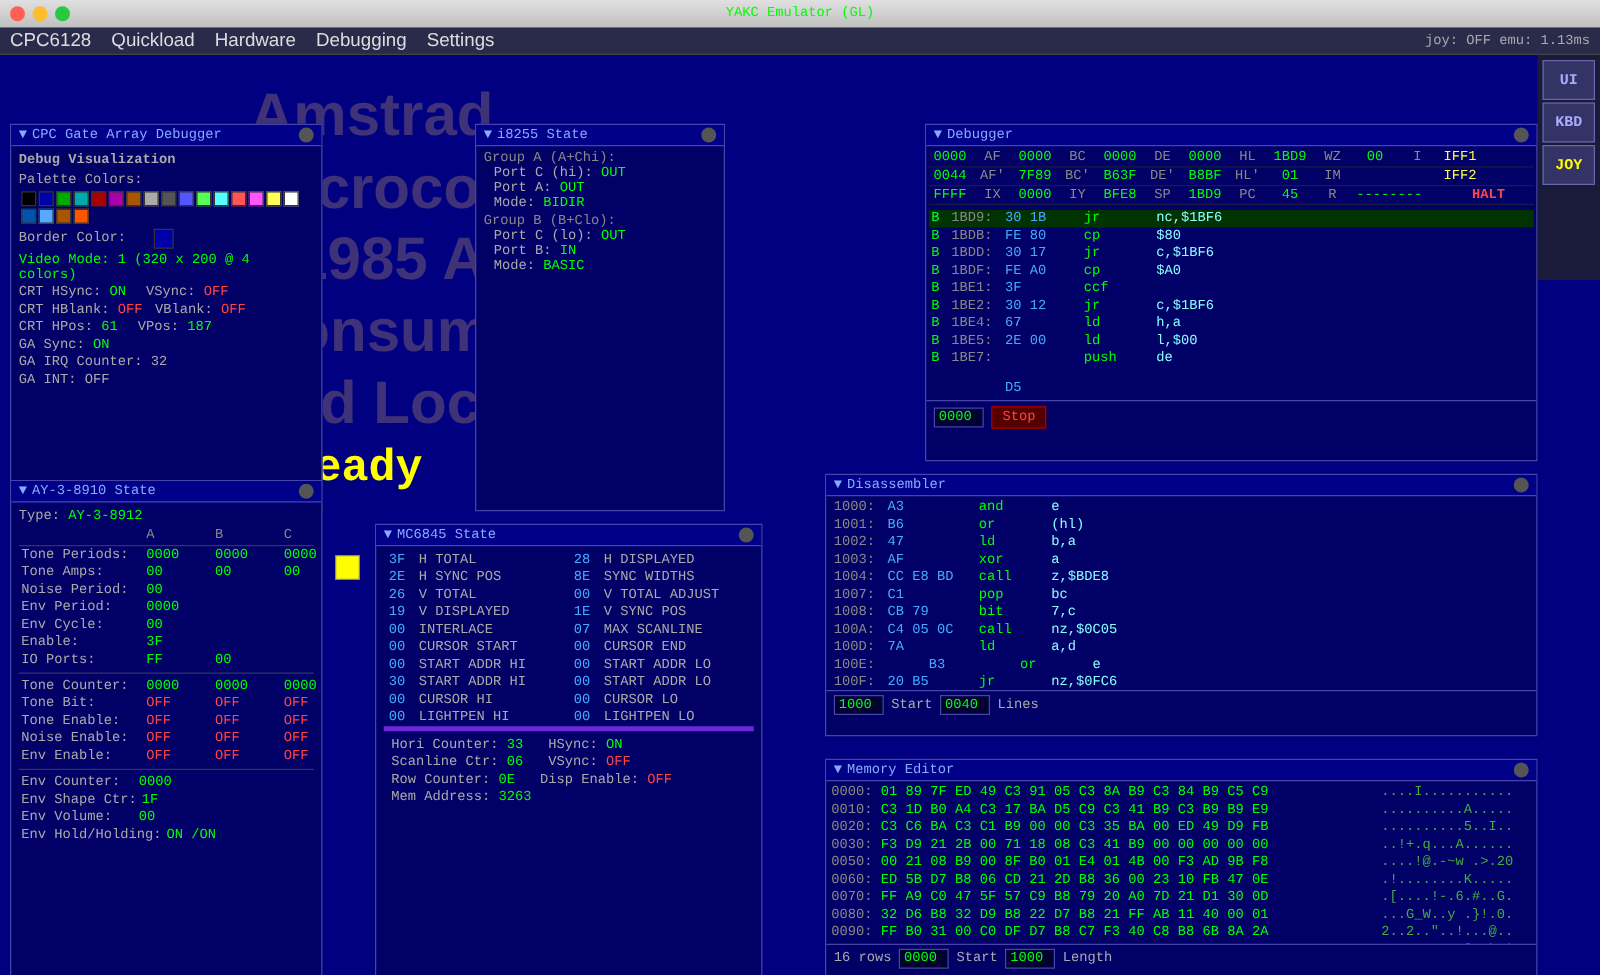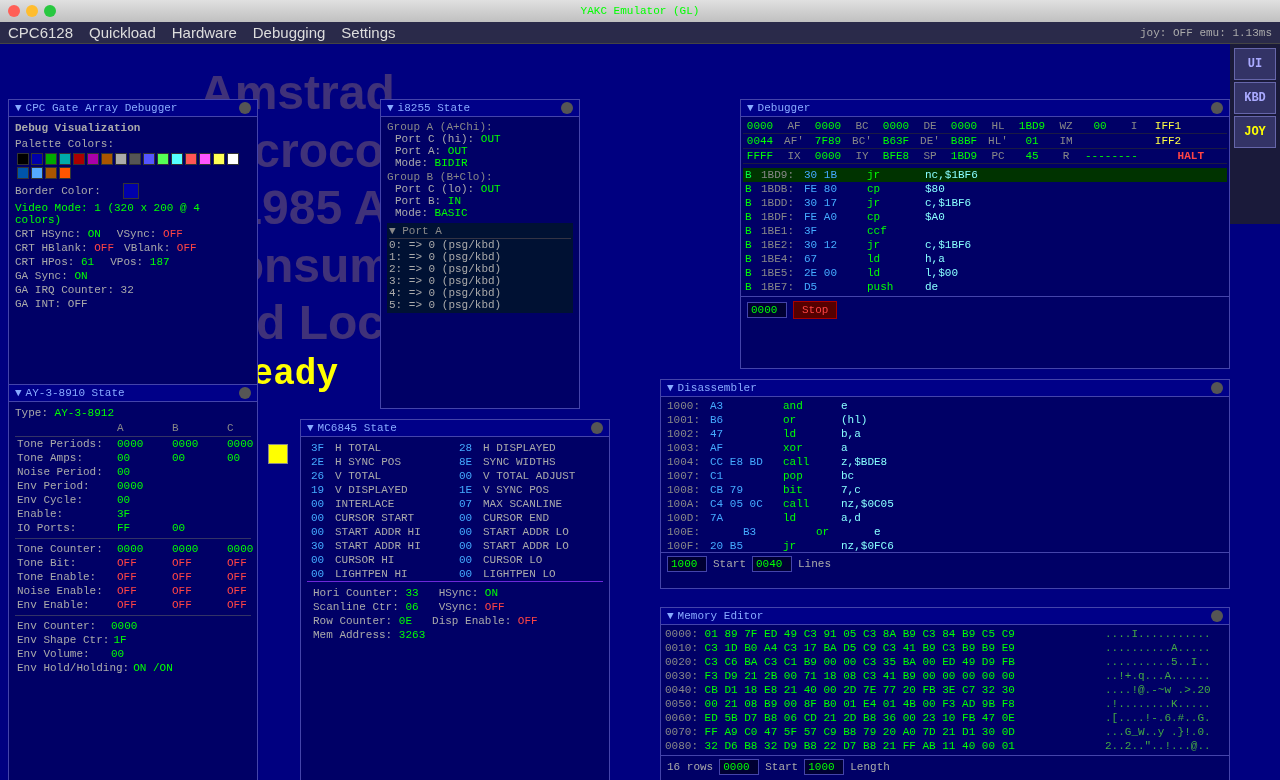--- a/index.html
+++ b/index.html
@@ -301,21 +301,21 @@
     .crtc-item {
       display: flex;
       gap: 4px;
       align-items: center;
       padding: 1px 4px;
     }
     .crtc-val { color: #44aaff; font-family: 'Courier New', monospace; min-width: 20px; }
     .crtc-key { color: #aaaaaa; }
     .crtc-bottom {
       padding: 4px 6px;
-      border-top: 1px solid #6d28d9;
+      border-top: 4px solid #6d28d9;
     }
     .crtc-stat-row {
       display: flex;
       gap: 20px;
       padding: 1px 0;
     }
     .crtc-stat-key { color: #aaaaaa; }
     .crtc-stat-val { color: #00ff00; }
 
     
@@ -478,29 +478,20 @@
     </div>
     <div class="panel-content" style="font-size:11px;">
       <div style="color:#888888;">Group A (A+Chi):</div>
       <div style="padding-left:8px;color:#aaaaaa;">Port C (hi): <span style="color:#00ff00;">OUT</span></div>
       <div style="padding-left:8px;color:#aaaaaa;">Port A:       <span style="color:#00ff00;">OUT</span></div>
       <div style="padding-left:8px;color:#aaaaaa;">Mode:      <span style="color:#00ff00;">BIDIR</span></div>
       <div style="color:#888888;margin-top:2px;">Group B (B+Clo):</div>
       <div style="padding-left:8px;color:#aaaaaa;">Port C (lo): <span style="color:#00ff00;">OUT</span></div>
       <div style="padding-left:8px;color:#aaaaaa;">Port B:        <span style="color:#00ff00;">IN</span></div>
       <div style="padding-left:8px;color:#aaaaaa;">Mode:       <span style="color:#00ff00;">BASIC</span></div>
-      <div style="background:#001133;margin-top:4px;padding:2px;">
-        <div style="color:#888888;border-bottom:1px solid #334;padding-bottom:1px;">▼ Port A</div>
-        <div style="color:#aaaaaa;">0:  =&gt; 0 (psg/kbd)</div>
-        <div style="color:#aaaaaa;">1:  =&gt; 0 (psg/kbd)</div>
-        <div style="color:#aaaaaa;">2:  =&gt; 0 (psg/kbd)</div>
-        <div style="color:#aaaaaa;">3:  =&gt; 0 (psg/kbd)</div>
-        <div style="color:#aaaaaa;">4:  =&gt; 0 (psg/kbd)</div>
-        <div style="color:#aaaaaa;">5:  =&gt; 0 (psg/kbd)</div>
-      </div>
     </div>
   </div>
 
   <div class="panel" id="debugger-panel">
     <div class="panel-header">
       <span><span class="triangle">▼</span><span>Debugger</span></span>
       <div class="panel-close"></div>
     </div>
     <div class="panel-content reg-table">
 
@@ -603,21 +594,21 @@
         <div class="disasm-row">
           <span class="reg-val" style="min-width:8px;">B</span>
           <span class="disasm-addr">1BE5:</span>
           <span class="disasm-bytes" style="color:#44aaff;">2E 00</span>
           <span class="disasm-instr" style="min-width:50px;">ld</span>
           <span class="disasm-arg">l,$00</span>
         </div>
         <div class="disasm-row">
           <span class="reg-val" style="min-width:8px;">B</span>
           <span class="disasm-addr">1BE7:</span>
-          <span class="disasm-bytes" style="color:#44aaff;">D5</span>
+          <span class="disasm-bytes" style="color:#44aaff;margin-top:24px;">D5</span>
           <span class="disasm-instr" style="min-width:50px;">push</span>
           <span class="disasm-arg">de</span>
         </div>
       </div>
     </div>
     <div class="debugger-controls">
       <input class="addr-input" type="text" value="0000" style="">
       <button class="stop-btn">Stop</button>
     </div>
   </div>
@@ -924,21 +915,20 @@
     <div class="panel-header">
       <span><span class="triangle">▼</span><span>Memory Editor</span></span>
       <div class="panel-close"></div>
     </div>
     <div class="mem-hex-area">
       <div class="mem-hex-col">
         <div class="mem-row"><span class="mem-addr">0000:</span> 01 89 7F ED 49 C3 91 05 C3 8A B9 C3 84 B9 C5 C9</div>
         <div class="mem-row"><span class="mem-addr">0010:</span> C3 1D B0 A4 C3 17 BA D5 C9 C3 41 B9 C3 B9 B9 E9</div>
         <div class="mem-row"><span class="mem-addr">0020:</span> C3 C6 BA C3 C1 B9 00 00 C3 35 BA 00 ED 49 D9 FB</div>
         <div class="mem-row"><span class="mem-addr">0030:</span> F3 D9 21 2B 00 71 18 08 C3 41 B9 00 00 00 00 00</div>
-        <div class="mem-row"><span class="mem-addr">0040:</span> CB D1 18 E8 21 40 00 2D 7E 77 20 FB 3E C7 32 30</div>
         <div class="mem-row"><span class="mem-addr">0050:</span> 00 21 08 B9 00 8F B0 01 E4 01 4B 00 F3 AD 9B F8</div>
         <div class="mem-row"><span class="mem-addr">0060:</span> ED 5B D7 B8 06 CD 21 2D B8 36 00 23 10 FB 47 0E</div>
         <div class="mem-row"><span class="mem-addr">0070:</span> FF A9 C0 47 5F 57 C9 B8 79 20 A0 7D 21 D1 30 0D</div>
         <div class="mem-row"><span class="mem-addr">0080:</span> 32 D6 B8 32 D9 B8 22 D7 B8 21 FF AB 11 40 00 01</div>
         <div class="mem-row"><span class="mem-addr">0090:</span> FF B0 31 00 C0 DF D7 B8 C7 F3 40 C8 B8 6B 8A 2A</div>
 
       </div>
       <div class="mem-ascii-col">
         <div class="mem-row">....I...........</div>
         <div class="mem-row">..........A.....</div>

